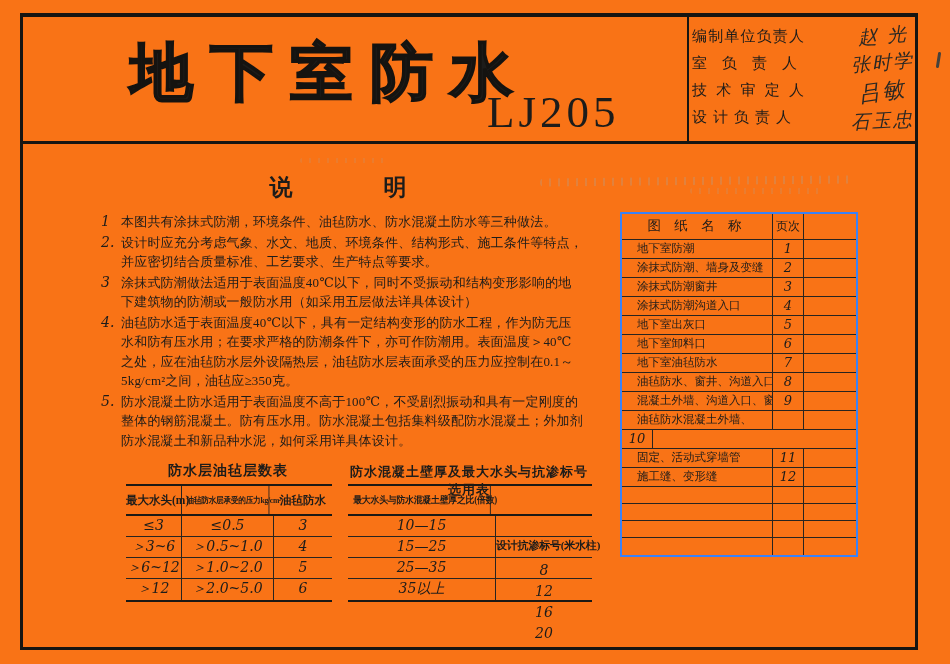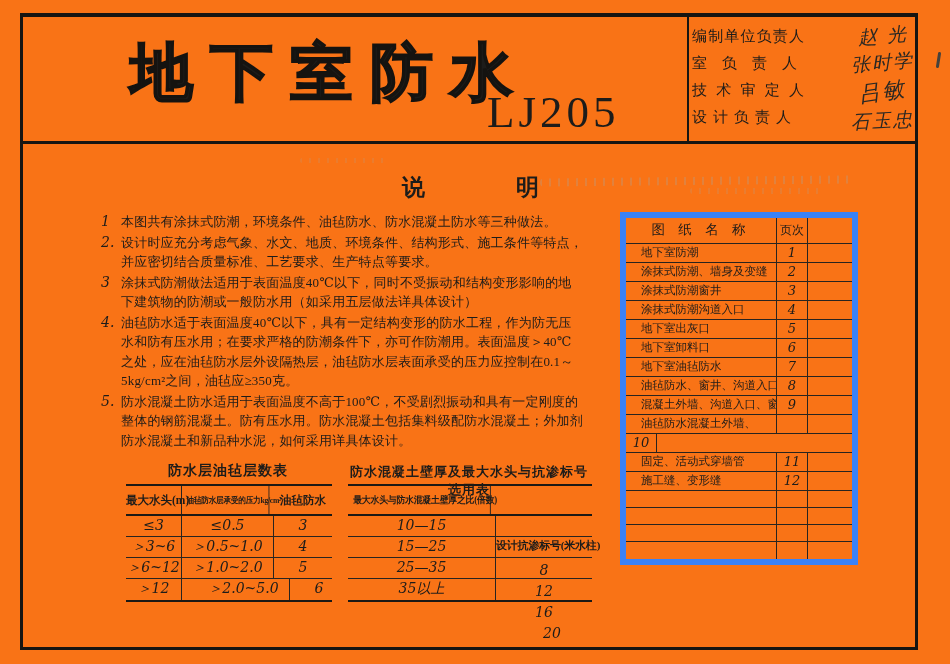--- a/index.html
+++ b/index.html
@@ -39,35 +39,35 @@
     margin-left:10px;font-size:19px;font-style:italic;
     font-family:"DejaVu Serif",serif;transform:rotate(-5deg);
     white-space:nowrap;letter-spacing:2px;color:#2a2824;
   }
   .sig-row:nth-child(3) .sig-name{font-size:22px;transform:rotate(-8deg);margin-top:4px;}
   .sig-row:nth-child(4) .sig-name{transform:rotate(-3deg);margin-top:8px;margin-left:16px;}
 
   
   .notes-heading{
     position:absolute;left:103px;top:172px;width:470px;
-    text-align:right;font-size:23px;font-weight:bold;
+    text-align:center;font-size:23px;font-weight:bold;
     letter-spacing:34px;padding-left:34px;box-sizing:border-box;
   }
   .notes{position:absolute;left:101px;top:212px;width:482px;}
   .note-item{display:flex;margin-bottom:1px;}
   .note-num{
     width:20px;flex:none;font-size:14px;font-style:italic;
     font-family:"DejaVu Serif",serif;line-height:19.5px;
   }
   .note-text{font-size:13px;line-height:19.5px;letter-spacing:.2px;}
 
   
   .toc{
     position:absolute;left:620px;top:212px;width:238px;box-sizing:border-box;
-    border:6px solid #3b82f6;
+    border:2px solid #3b82f6;
   }
   .trow{display:flex;height:19px;border-bottom:1.5px solid #282420;box-sizing:border-box;}
   .trow.hdr{height:26px;}
   .trow.empty{height:17px;}
   .trow:last-child{border-bottom:none;}
   .toc-name{
     width:151px;flex:none;border-right:1.5px solid #282420;box-sizing:border-box;
     font-size:11.5px;line-height:17px;padding-left:15px;
     white-space:nowrap;overflow:hidden;
   }
@@ -85,21 +85,21 @@
 
   
   .tbl-title{position:absolute;text-align:center;font-size:14px;font-weight:bold;letter-spacing:1px;}
   .t1-title{left:122px;top:462px;width:212px;}
   .t2-title{left:344px;top:463px;width:250px;font-size:13px;}
   .otable{position:absolute;border-top:2.2px solid #1c1915;border-bottom:2.2px solid #1c1915;}
   .t1{left:126px;top:484px;width:206px;}
   .t2{left:348px;top:484px;width:244px;}
   .orow{display:flex;height:21px;border-bottom:1.8px solid #282420;box-sizing:border-box;}
   .orow.hdr{height:30px;border-bottom:2px solid #1c1915;}
-  .orow:last-child{border-bottom:none;gap:16px;}
+  .orow:last-child{border-bottom:none;}
   .ocell{
     box-sizing:border-box;text-align:center;
     font-size:14px;font-style:italic;font-family:"DejaVu Serif",serif;
     line-height:19px;white-space:nowrap;overflow:visible;
   }
   .orow.hdr .ocell{
     font-style:normal;font-family:"Liberation Serif",serif;
     font-size:11.5px;line-height:28px;font-weight:bold;
   }
   .t1 .c1{width:56px;flex:none;border-right:1.5px solid #282420;}

